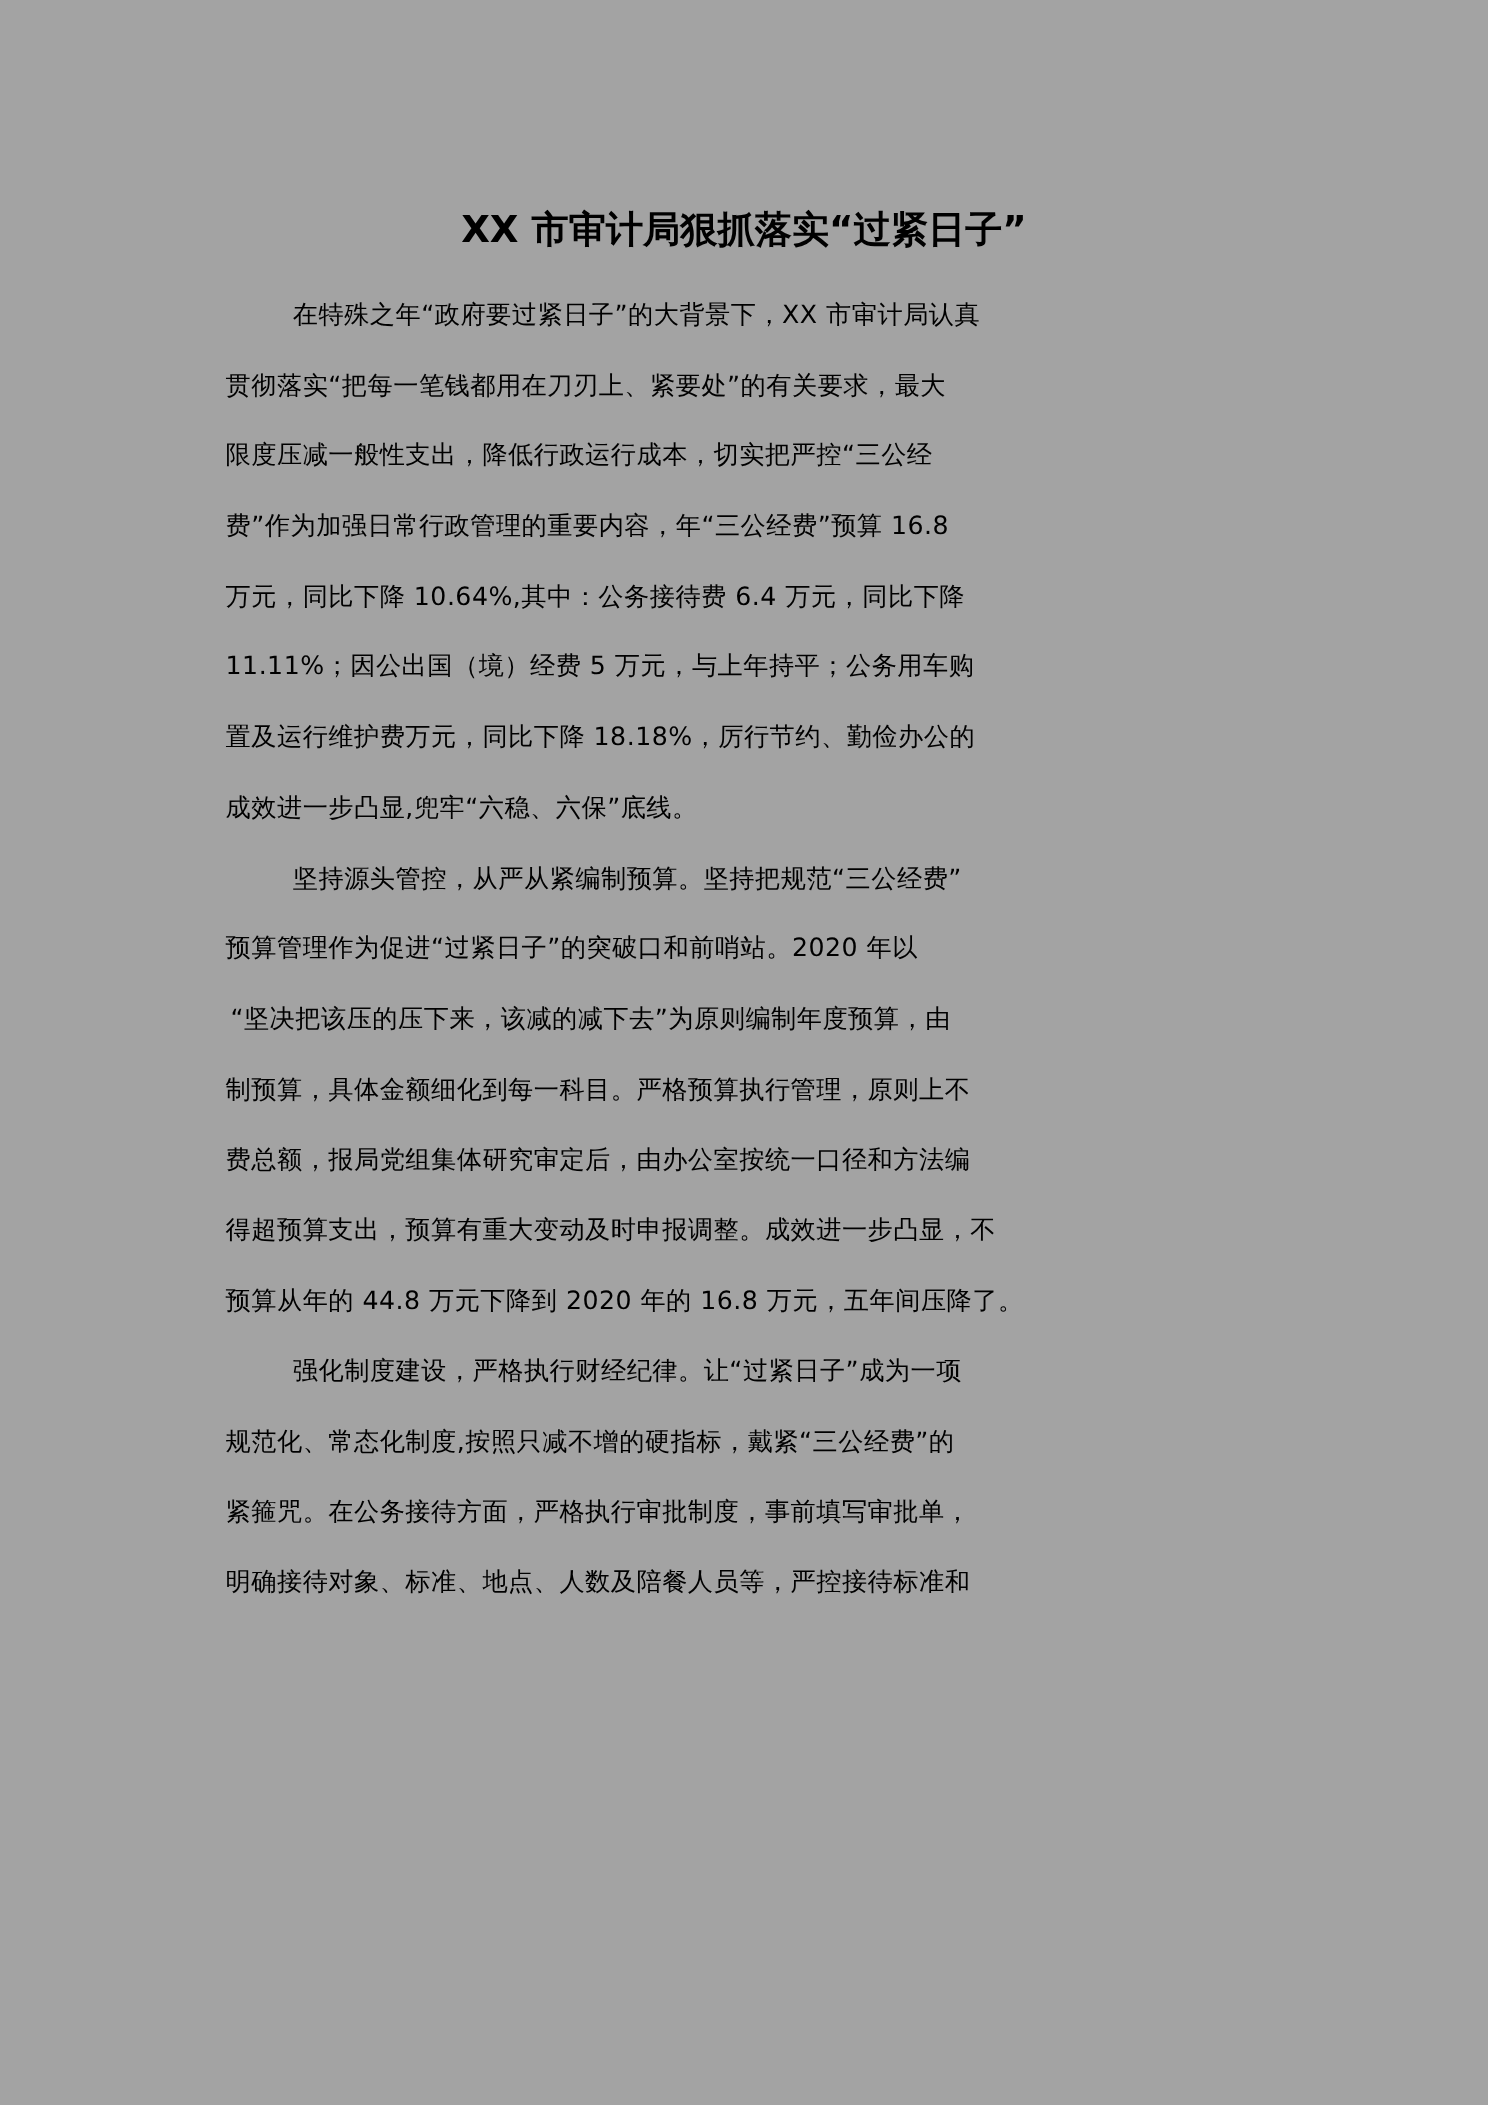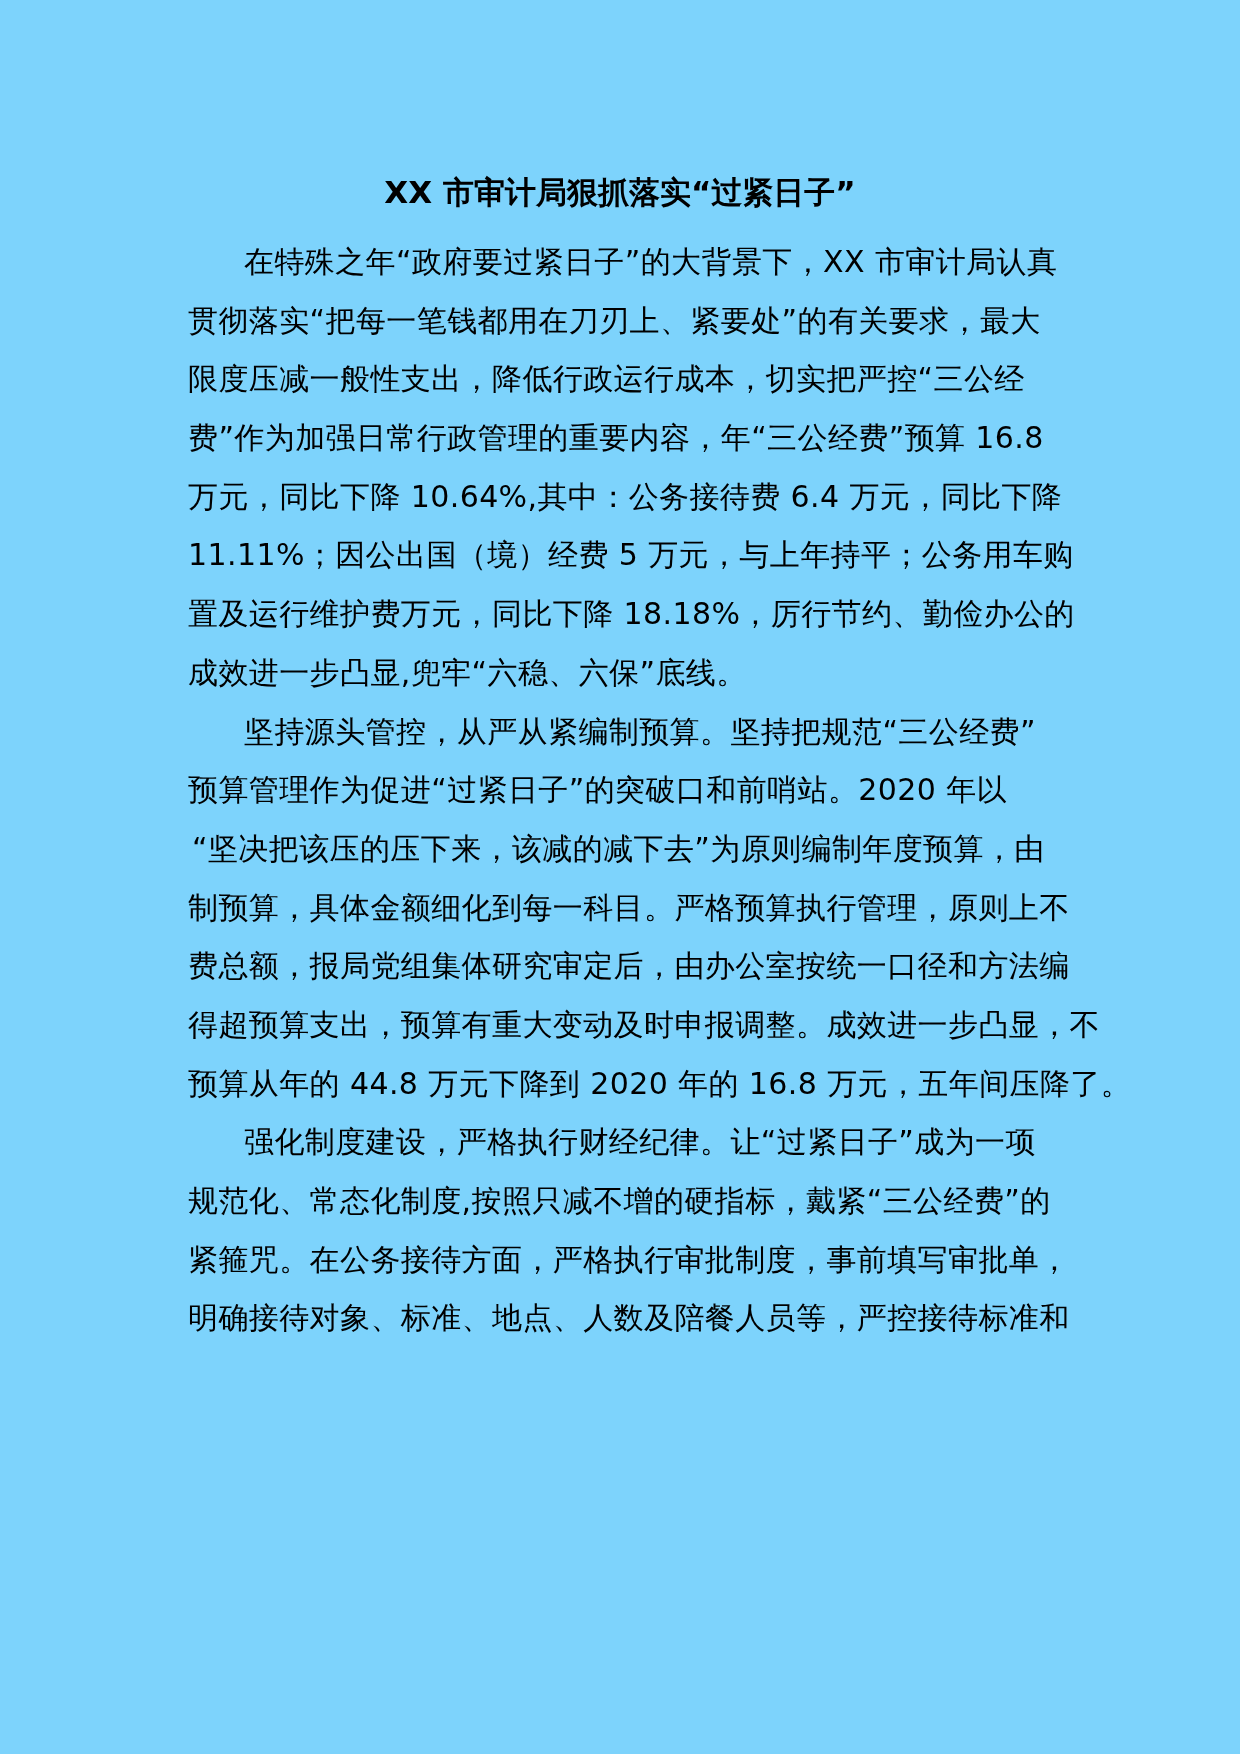--- a/index.html
+++ b/index.html
@@ -13,21 +13,21 @@
     position: relative;
     overflow: hidden;
     font-family: "DejaVu Sans", "Liberation Sans", sans-serif;
     color: #000000;
   }
   .page {
     position: absolute;
     left: 0; top: 0;
     width: 1240px;
     height: 1754px;
-    background: #7dd3fc;
+    background: #a3a3a3;
   }
   .title {
     position: absolute;
     left: 0;
     width: 1240px;
     top: 172px;
     text-align: center;
     font-size: 31px;
     font-weight: bold;
     line-height: 40px;
@@ -36,21 +36,21 @@
   .body {
     position: absolute;
     left: 188px;
     top: 242px;
     width: 880px;
   }
   .line {
     display: block;
     height: 58.7px;
     line-height: 40px;
-    font-size: 30px;
+    font-size: 21px;
     white-space: nowrap;
     letter-spacing: 0.4px;
   }
   .indent {
     padding-left: 56px;
   }
   .lead-quote {
     padding-left: 4px;
   }
 </style>

